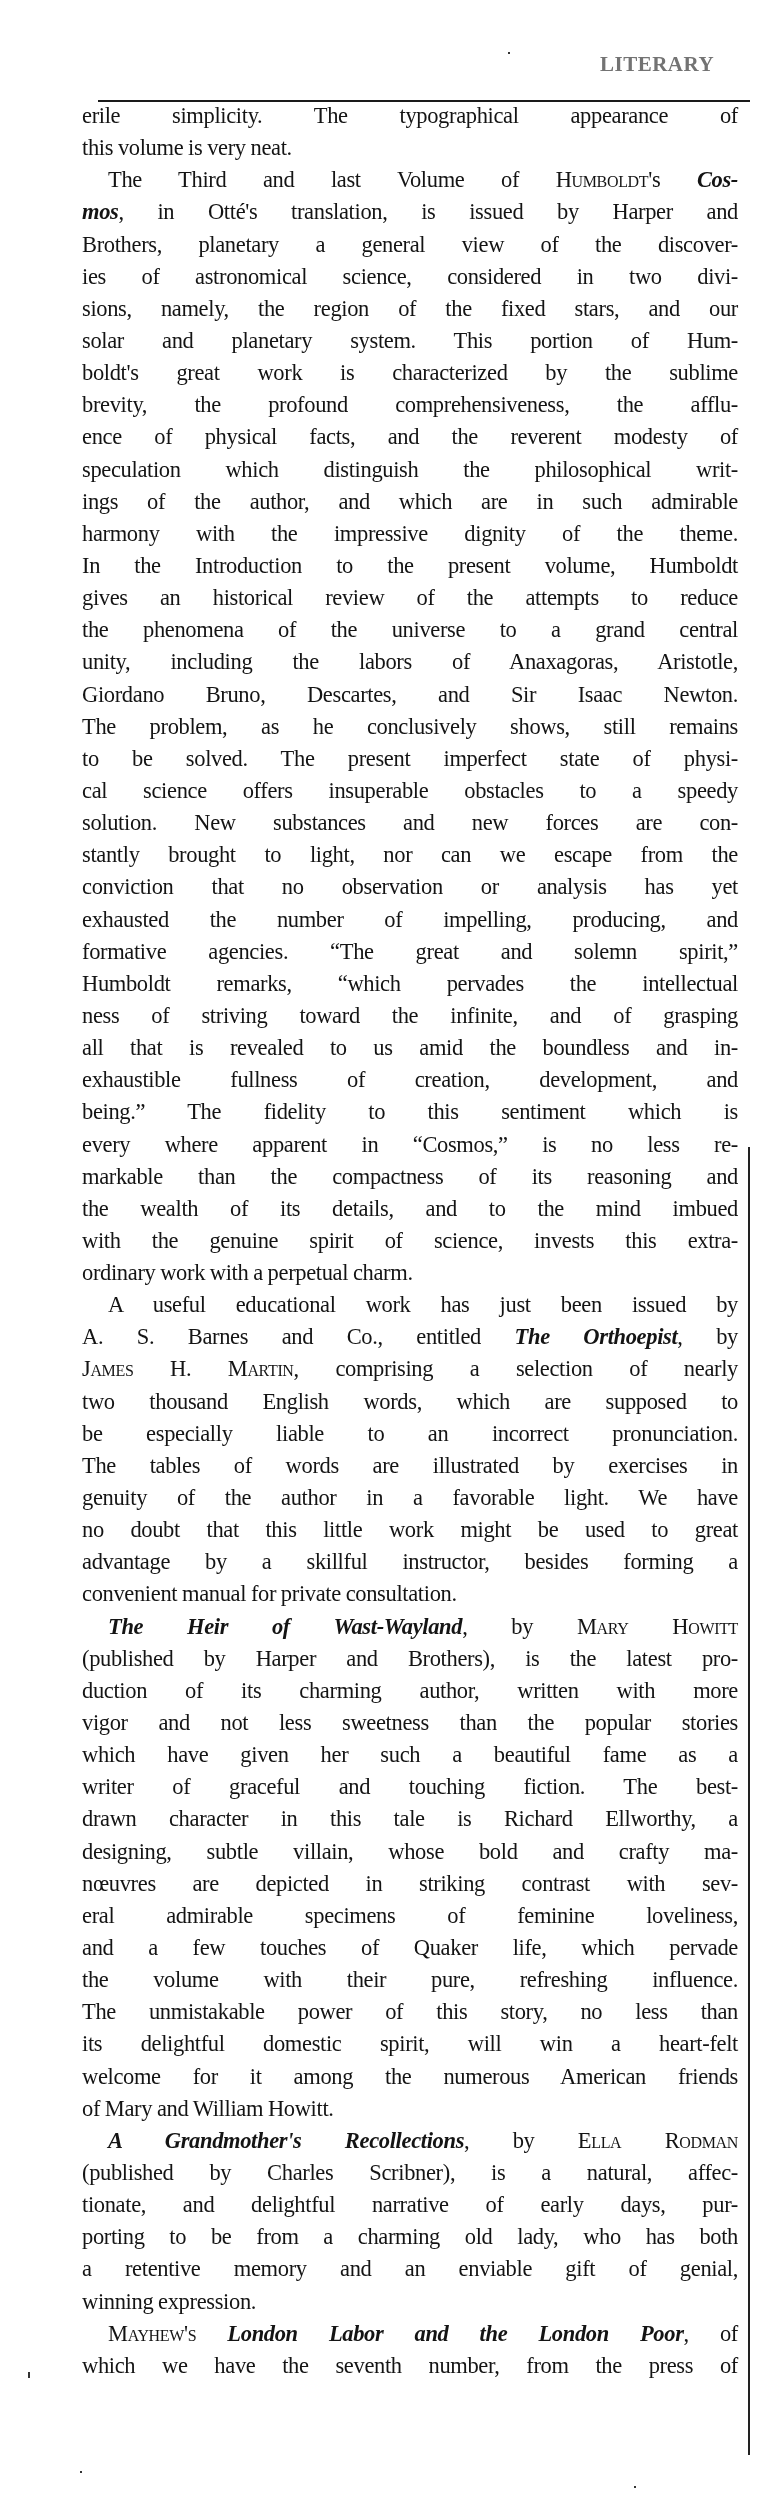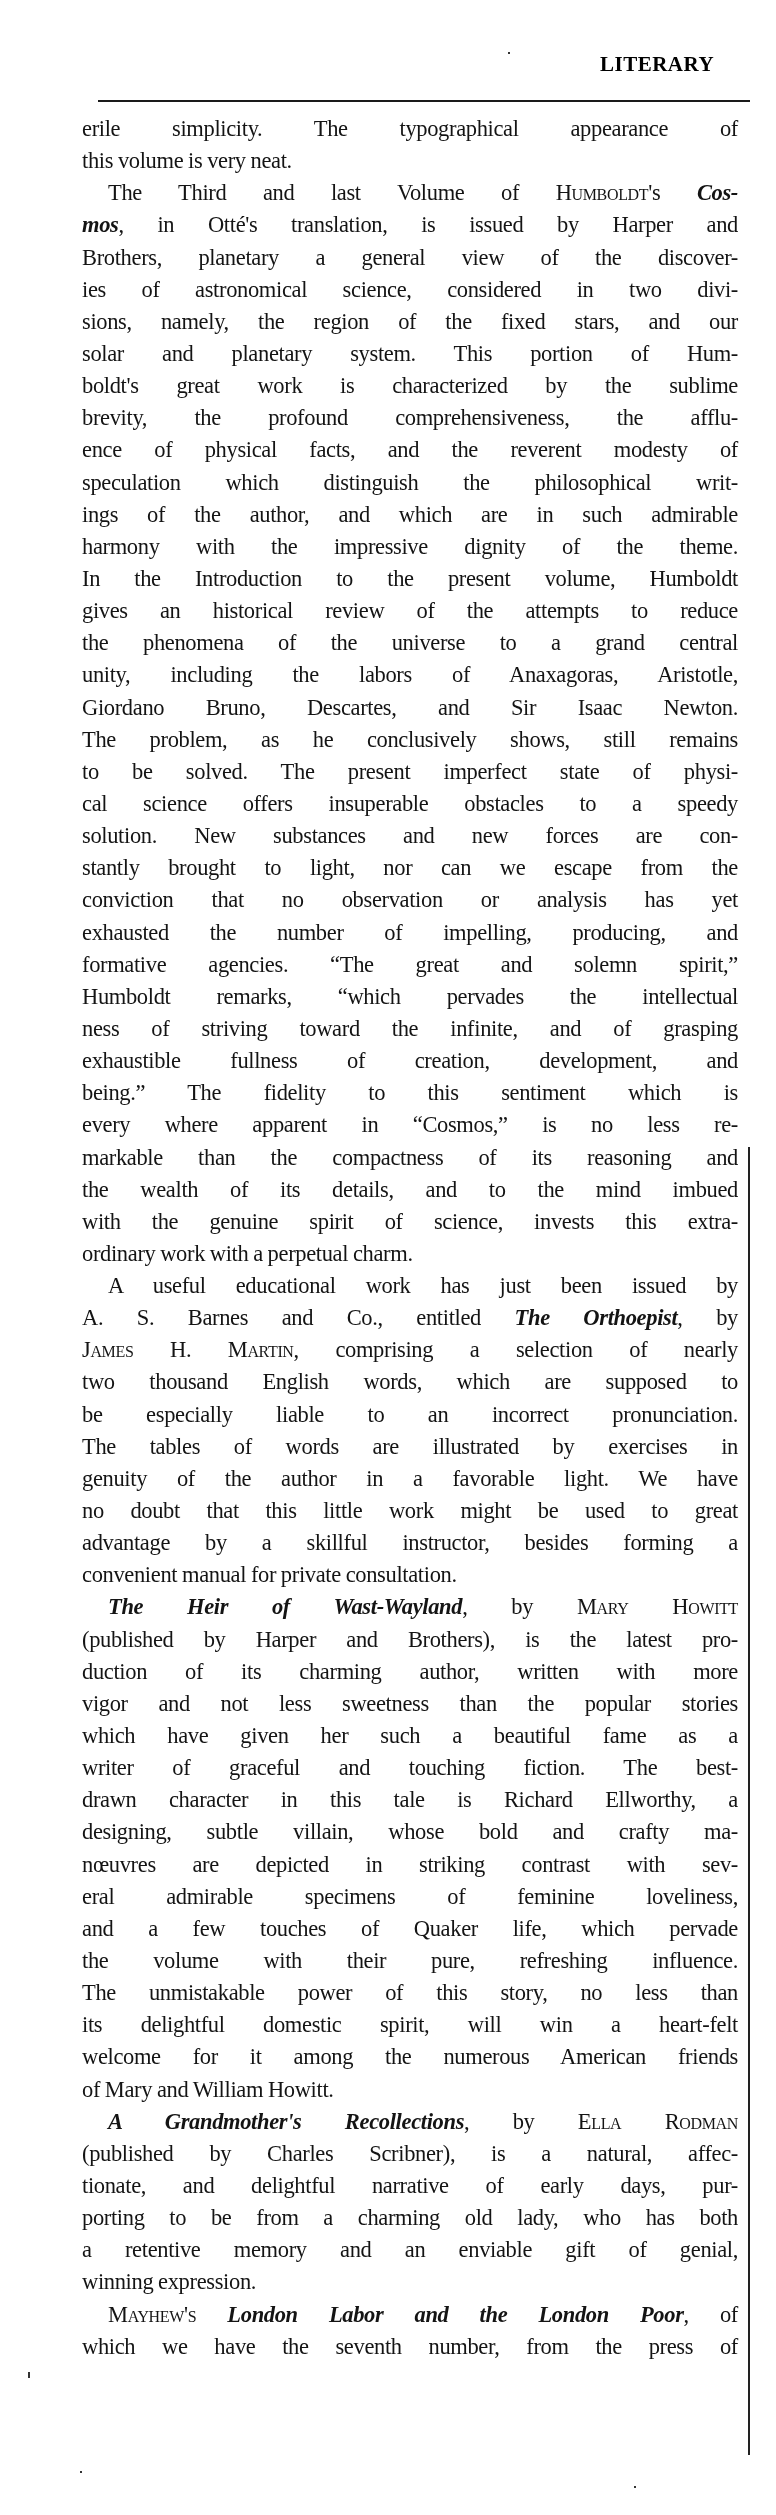--- a/index.html
+++ b/index.html
@@ -1,28 +1,28 @@
 <!DOCTYPE html>
 <html><head>
 <meta charset="utf-8">
 <style>
   html, body { margin: 0; padding: 0; background: #ffffff; }
   body { width: 776px; height: 2515px; position: relative; overflow: hidden; }
   .page { position: absolute; left: 0; top: 0; width: 776px; height: 2515px; background: #fff; color: #111; }
   .running-head {
     position: absolute; top: 52px; left: 600px; width: 160px; height: 26px;
     font-family: "Liberation Serif", "DejaVu Serif", serif;
-    font-size: 21px; font-weight: bold; letter-spacing: 0.5px; color: #000000;
+    font-size: 21px; font-weight: bold; letter-spacing: 0.5px; color: #737373;
     white-space: nowrap; overflow: hidden;
   }
   .head-rule {
     position: absolute; top: 100px; left: 98px; width: 652px; height: 2px; background: #1a1a1a;
   }
   .column {
-    position: absolute; top: 113px; left: 82px; width: 656px;
+    position: absolute; top: 100px; left: 82px; width: 656px;
     font-family: "Liberation Serif", "DejaVu Serif", serif;
     font-size: 22.5px; line-height: 32.15px; color: #141414;
     letter-spacing: -0.35px; word-spacing: -0.5px;
   }
   .line {
     display: block; height: 32.15px; white-space: nowrap;
     text-align: justify; text-align-last: justify; overflow: visible;
   }
   .line.last { text-align-last: left; }
   .line.indent { padding-left: 26px; }
@@ -63,20 +63,21 @@
       <div class="line"><span>The problem, as he conclusively shows, still remains</span></div>
       <div class="line"><span>to be solved.  The present imperfect state of physi-</span></div>
       <div class="line"><span>cal science offers insuperable obstacles to a speedy</span></div>
       <div class="line"><span>solution.  New substances and new forces are con-</span></div>
       <div class="line"><span>stantly brought to light, nor can we escape from the</span></div>
       <div class="line"><span>conviction that no observation or analysis has yet</span></div>
       <div class="line"><span>exhausted the number of impelling, producing, and</span></div>
       <div class="line"><span>formative agencies.  “The great and solemn spirit,”</span></div>
       <div class="line"><span>Humboldt remarks, “which pervades the intellectual</span></div>
       <div class="line"><span>ness of striving toward the infinite, and of grasping</span></div>
+      <div class="line"><span>all that is revealed to us amid the boundless and in-</span></div>
       <div class="line"><span>exhaustible fullness of creation, development, and</span></div>
       <div class="line"><span>being.”  The fidelity to this sentiment which is</span></div>
       <div class="line"><span>every where apparent in “Cosmos,” is no less re-</span></div>
       <div class="line"><span>markable than the compactness of its reasoning and</span></div>
       <div class="line"><span>the wealth of its details, and to the mind imbued</span></div>
       <div class="line"><span>with the genuine spirit of science, invests this extra-</span></div>
       <div class="line last"><span>ordinary work with a perpetual charm.</span></div>
       <div class="line indent"><span>A useful educational work has just been issued by</span></div>
       <div class="line"><span>A. S. Barnes and Co., entitled </span><span class="it">The Orthoepist</span><span>, by</span></div>
       <div class="line"><span class="sc">James H. Martin</span><span>, comprising a selection of nearly</span></div>

